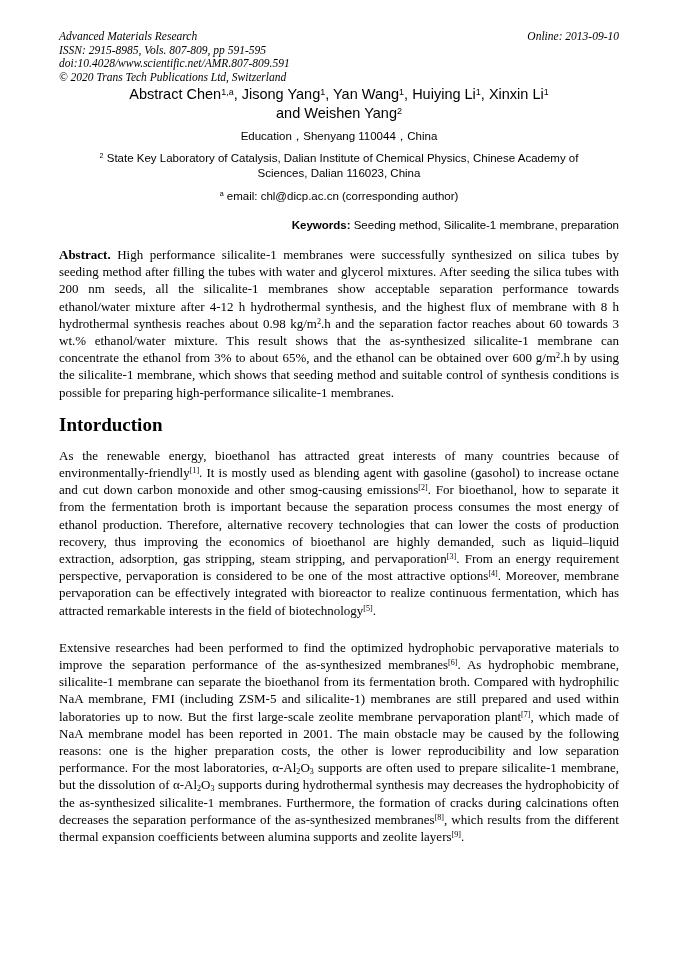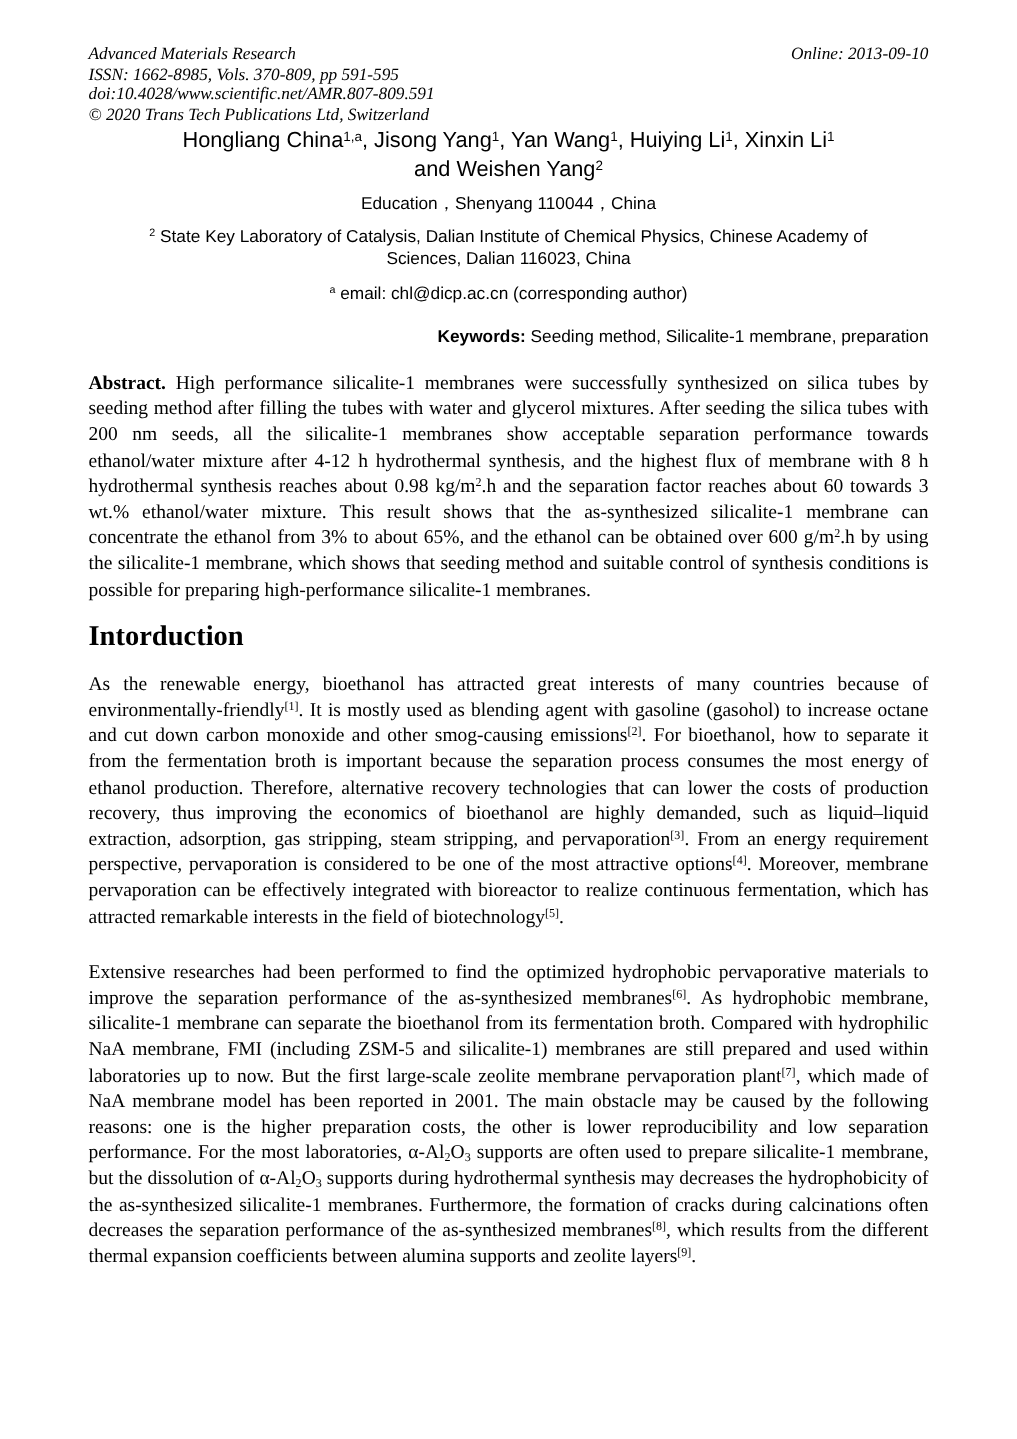--- a/index.html
+++ b/index.html
@@ -68,30 +68,30 @@
 </style>
 </head>
 <body>
 
 <div class="page">
   <div class="content">
 
     <div class="jheader">
       <div>
         <div class="hline">Advanced Materials Research</div>
-        <div class="hline">ISSN: 1662-8985, Vols. 370-809, pp 591-595</div>
+        <div class="hline">ISSN: 2915-8985, Vols. 807-809, pp 591-595</div>
         <div class="hline">doi:10.4028/www.scientific.net/AMR.807-809.591</div>
         <div class="hline">© 2020 Trans Tech Publications Ltd, Switzerland</div>
       </div>
       <div class="hline">Online: 2013-09-10</div>
     </div>
 
 
     <div class="authors">
-      <div class="aline"><span>Hongliang China</span><sup>1,a</sup><span>, Jisong Yang</span><sup>1</sup><span>, Yan Wang</span><sup>1</sup><span>, Huiying Li</span><sup>1</sup><span>, Xinxin Li</span><sup>1</sup></div>
+      <div class="aline"><span>Abstract Chen</span><sup>1,a</sup><span>, Jisong Yang</span><sup>1</sup><span>, Yan Wang</span><sup>1</sup><span>, Huiying Li</span><sup>1</sup><span>, Xinxin Li</span><sup>1</sup></div>
       <div class="aline"><span>and Weishen Yang</span><sup>2</sup></div>
     </div>
 
     <div class="affil">
       <div class="fline"><span>Education，Shenyang 110044，China</span></div>
     </div>
 
     <div class="affil">
       <div class="fline"><sup>2</sup><span> State Key Laboratory of Catalysis, Dalian Institute of Chemical Physics, Chinese Academy of</span></div>
       <div class="fline"><span>Sciences, Dalian 116023, China</span></div>

